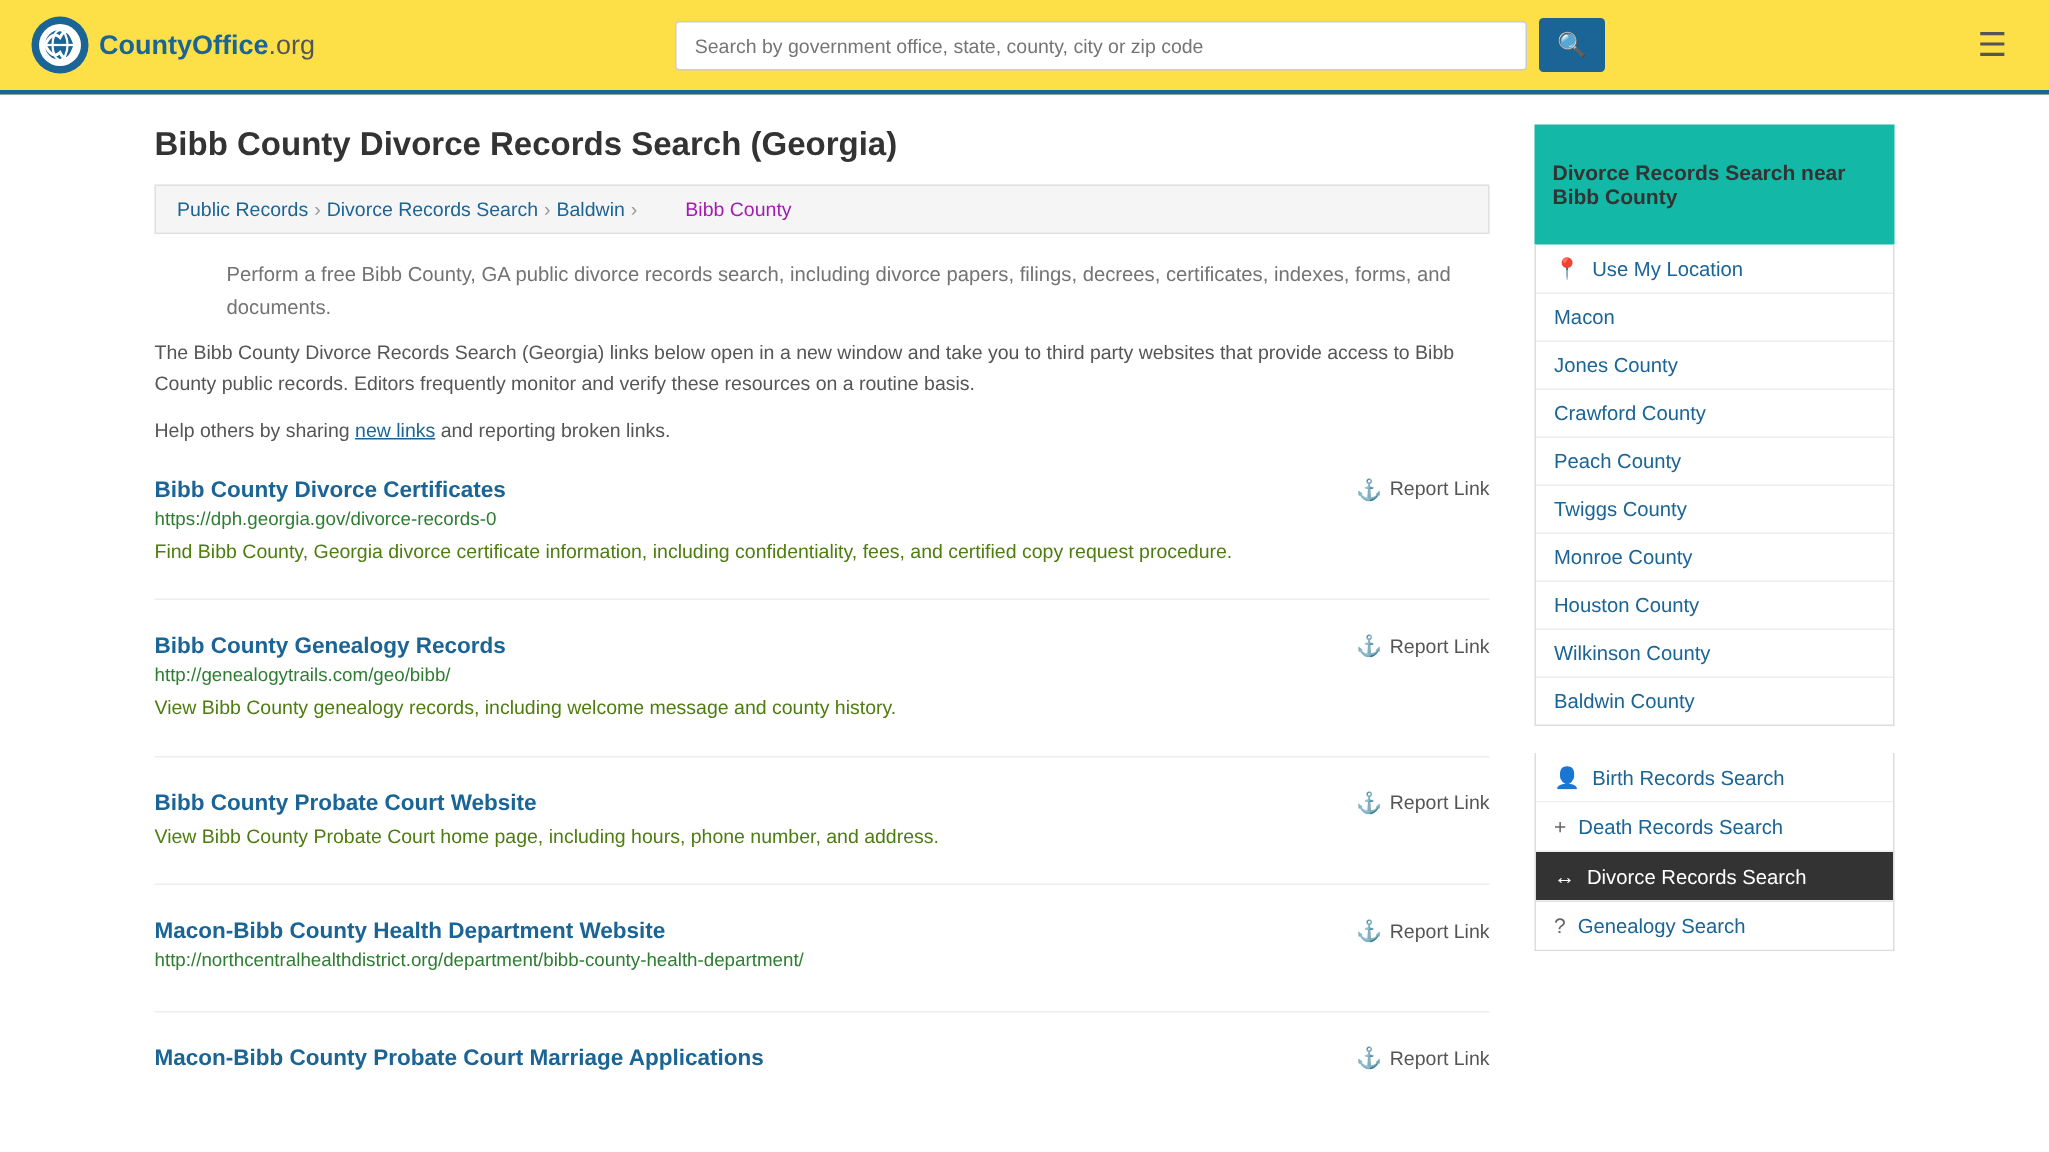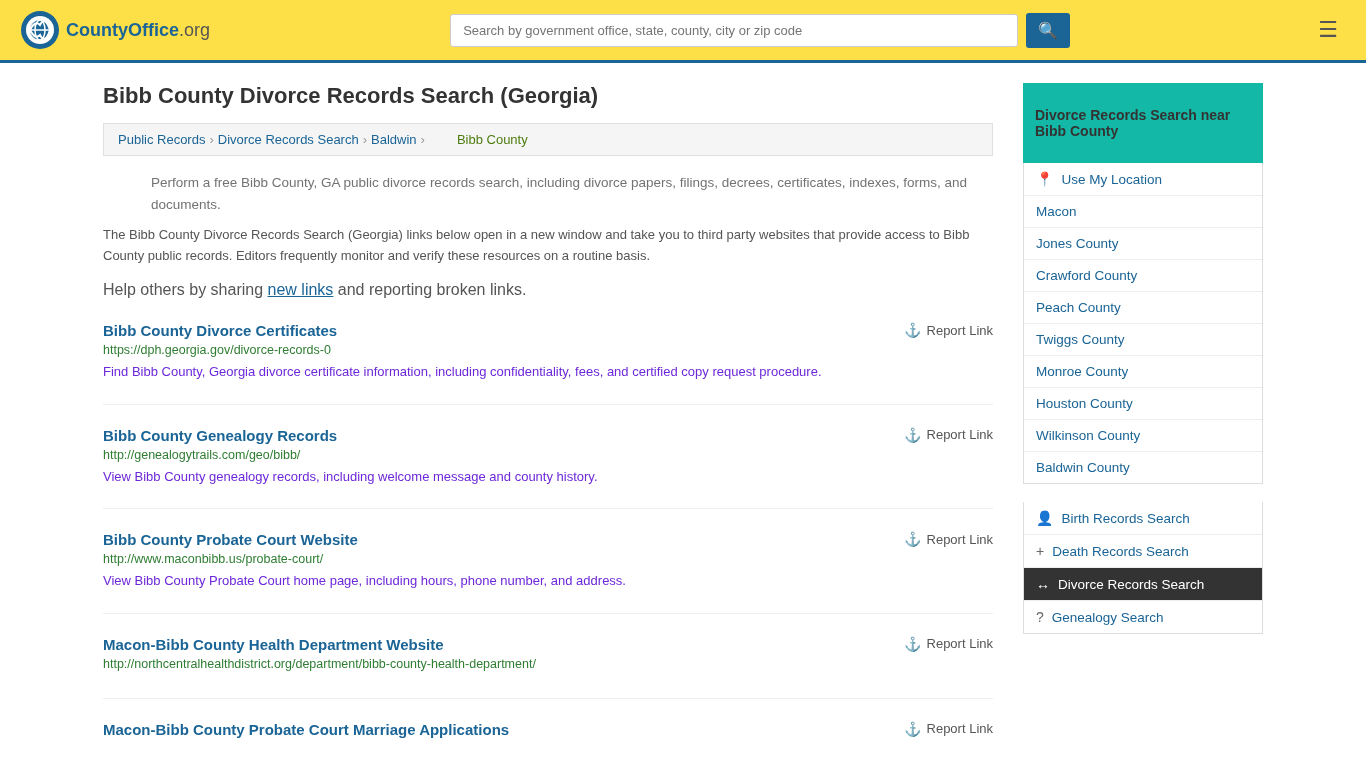--- a/index.html
+++ b/index.html
@@ -89,38 +89,38 @@
       font-size: 13px;
       color: #555;
       margin-bottom: 16px;
       display: flex;
       align-items: center;
       gap: 4px;
       flex-wrap: wrap;
     }
     .breadcrumb-sep { color: #999; }
     .breadcrumb-link { color: #1a6496; text-decoration: none; cursor: pointer; }
-    .breadcrumb-current { color: #4d7c0f; padding-left: 28px; }
+    .breadcrumb-current { color: #a21caf; padding-left: 28px; }
 
     
     #description-1 {
       font-size: 13.5px;
       line-height: 1.6;
       margin-bottom: 10px;
       color: #737373;
       margin-left: 48px;
     }
     #description-2 {
       font-size: 13px;
       line-height: 1.6;
       margin-bottom: 10px;
       color: #555;
     }
     #description-3 {
-      font-size: 16px;
+      font-size: 13px;
       line-height: 1.6;
       margin-bottom: 20px;
       color: #555;
     }
     #description-3 a {
       color: #1a6496;
       text-decoration: underline;
       cursor: pointer;
     }
 
@@ -154,21 +154,21 @@
       cursor: pointer;
       white-space: nowrap;
     }
     .record-url {
       color: #2e7d32;
       font-size: 12.5px;
       margin-bottom: 5px;
     }
     .record-desc {
       font-size: 13px;
-      color: #6d28d9;
+      color: #4d7c0f;
       line-height: 1.5;
     }
 
     
     .sidebar-section {
       margin-bottom: 18px;
     }
     .sidebar-header {
       background: #14b8a6;
       padding: 24px 12px;
@@ -293,21 +293,20 @@
     <div class="record-desc">View Bibb County genealogy records, including welcome message and county history.</div>
   </div>
         <div class="record-item">
     <div class="record-header">
       <a class="record-title">Bibb County Probate Court Website</a>
       <span class="report-link">
         <span style="font-size:14px">⚓</span>
         <span>Report Link</span>
       </span>
     </div>
-    <div class="record-url">http://www.maconbibb.us/probate-court/</div>
     <div class="record-desc">View Bibb County Probate Court home page, including hours, phone number, and address.</div>
   </div>
         <div class="record-item">
     <div class="record-header">
       <a class="record-title">Macon-Bibb County Health Department Website</a>
       <span class="report-link">
         <span style="font-size:14px">⚓</span>
         <span>Report Link</span>
       </span>
     </div>

